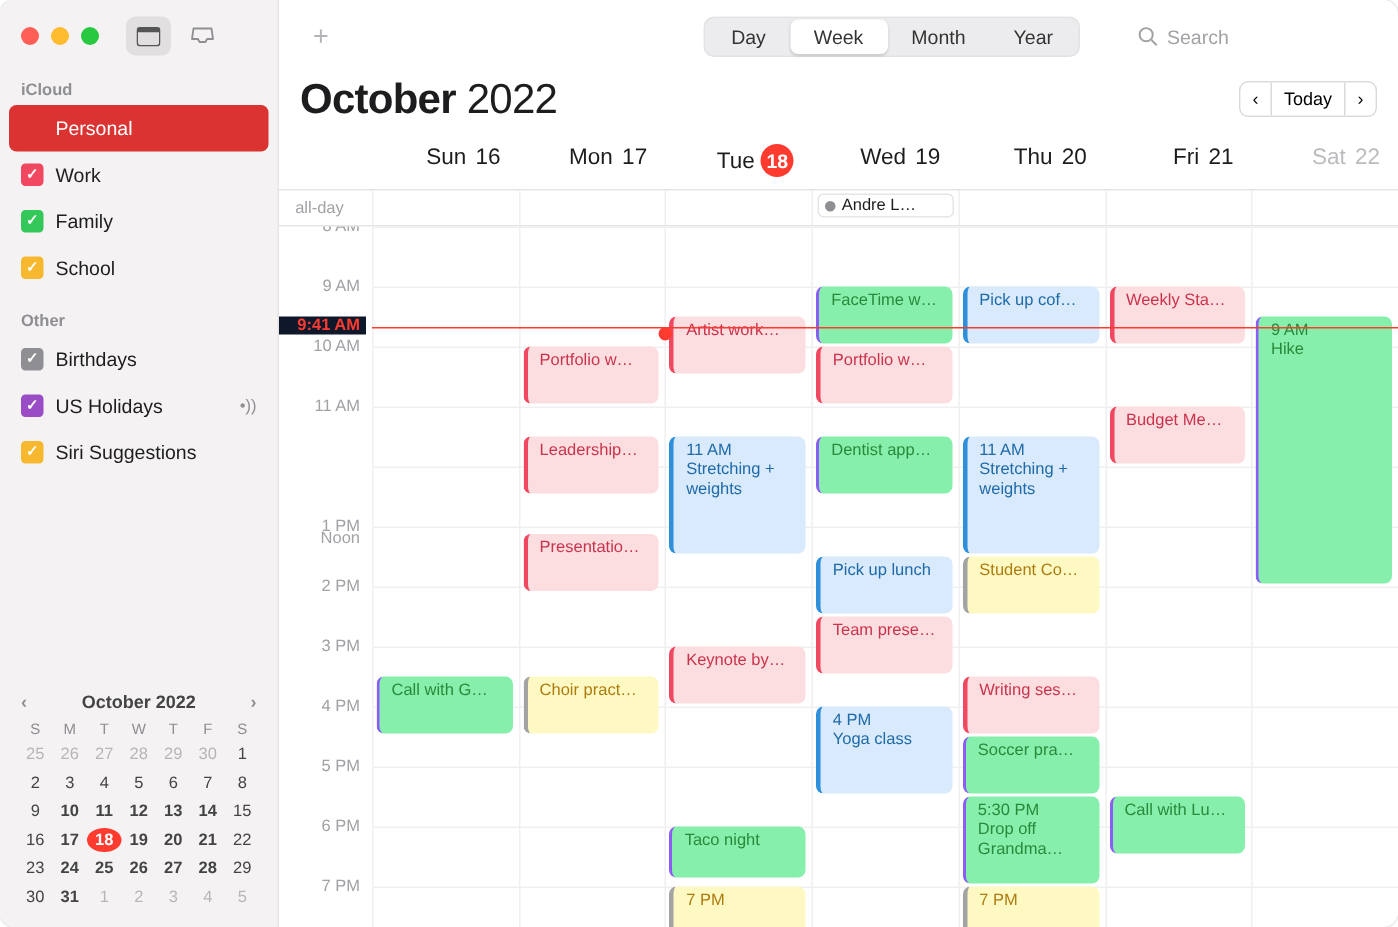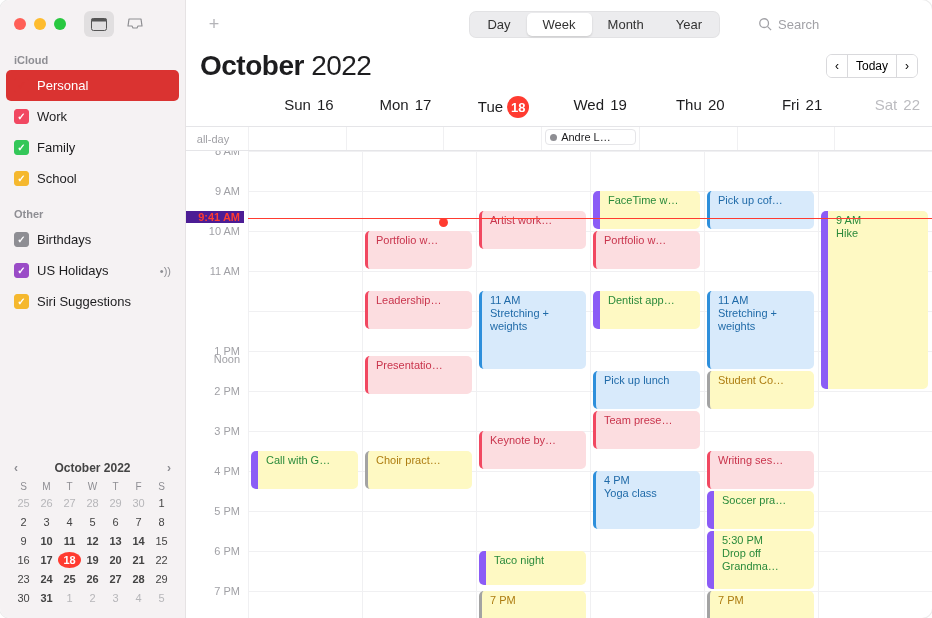--- a/index.html
+++ b/index.html
@@ -72,27 +72,27 @@
 .allday .ev .dot { width: 7px; height: 7px; border-radius: 50%; background: #7b7b80; flex-shrink: 0; }
 
 .gridwrap { flex: 1; display: flex; overflow: hidden; position: relative; }
 .timecol { width: 62px; position: relative; }
 .timecol .tm { position: absolute; right: 8px; transform: translateY(-50%); font-size: 11px; color: #a1a1a6; white-space: nowrap; }
 .grid { flex: 1; position: relative; display: flex; }
 .grid .col { flex: 1; border-left: 1px solid #f0f0f2; position: relative; }
 .hourlines { position: absolute; inset: 0; pointer-events: none; }
 .hourlines .hl { position: absolute; left: 0; right: 0; border-top: 1px solid #f0f0f2; }
 .nowline { position: absolute; left: 0; right: 0; border-top: 1.5px solid #ff3b30; z-index: 3; }
-.nowline .nowlabel { position: absolute; left: -62px; top: -8px; width: 58px; text-align: right; font-size: 11px; color: #ff3b30; padding-right: 4px; font-weight: 600; background: #4c1d95; }
+.nowline .nowlabel { position: absolute; left: -62px; top: -8px; width: 58px; text-align: right; font-size: 11px; color: #ff3b30; padding-right: 4px; font-weight: 600; background: #0f172a; }
 .nowdot { position: absolute; width: 9px; height: 9px; background: #ff3b30; border-radius: 50%; top: -5px; z-index: 4; }
 
 .event { position: absolute; left: 2px; right: 4px; border-radius: 5px; font-size: 11px; line-height: 1.2; padding: 3px 6px 3px 8px; overflow: hidden; cursor: default; }
 .event .t { font-weight: 500; }
 .event.red { background: #fcdde0; border-left: 3px solid #f14861; color: #c9344c; }
-.event.green { background: #fef9c3; border-left: 7px solid #8b5cf6; color: #2a8a3b; }
+.event.green { background: #86efac; border-left: 2px solid #8b5cf6; color: #2a8a3b; }
 .event.yellow { background: #fef9c3; border-left: 3px solid #a3a3a3; color: #ad7c10; }
 .event.blue { background: #d8eafb; border-left: 3px solid #2e8fdb; color: #1f6aa8; }
 .event .tim { color: inherit; font-weight: 500; display: block; }
 
 </style>
 </head>
 <body>
 
 <div class="app">
   <aside class="sidebar">
@@ -325,20 +325,25 @@
           <div class="col">
             <div class="event blue" style="top: 40px; height: 38px;"><span class="t">Pick up cof…</span></div>
             <div class="event blue" style="top: 140px; height: 78px;"><span class="tim">11 AM</span><span class="t">Stretching + weights</span></div>
             <div class="event yellow" style="top: 220px; height: 38px;"><span class="t">Student Co…</span></div>
             <div class="event red" style="top: 300px; height: 38px;"><span class="t">Writing ses…</span></div>
             <div class="event green" style="top: 340px; height: 38px;"><span class="t">Soccer pra…</span></div>
             <div class="event green" style="top: 380px; height: 58px;"><span class="tim">5:30 PM</span><span class="t">Drop off Grandma…</span></div>
             <div class="event yellow" style="top: 440px; height: 38px;"><span class="tim">7 PM</span><span class="t"></span></div>
           </div>
           <div class="col">
+            <div class="event red" style="top: 40px; height: 38px;"><span class="t">Weekly Sta…</span></div>
+            <div class="event red" style="top: 120px; height: 38px;"><span class="t">Budget Me…</span></div>
+            <div class="event green" style="top: 380px; height: 38px;"><span class="t">Call with Lu…</span></div>
+          </div>
+          <div class="col">
             <div class="event green" style="top: 60px; height: 178px;"><span class="tim">9 AM</span><span class="t">Hike</span></div>
           </div>
           <div class="nowline" style="top: 67.3333px;">
             <div class="nowlabel">9:41 AM</div>
           </div>
           <div class="nowdot" style="top: 67.3333px; left: 191.429px;"></div>
         </div>
     </div>
   </main>
 </div>

